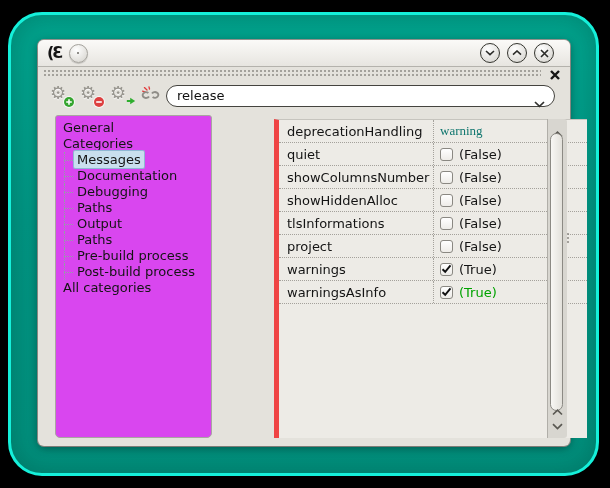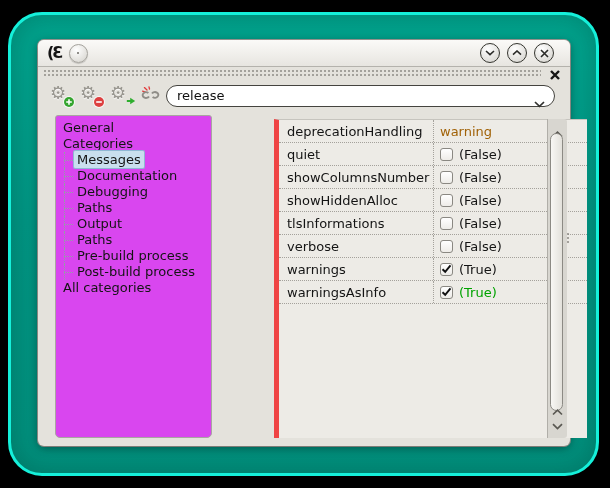--- a/index.html
+++ b/index.html
@@ -186,21 +186,21 @@
           <div class="tree-item lvl1"><span class="tree-label">Paths</span></div>
           <div class="tree-item lvl1"><span class="tree-label">Pre-build process</span></div>
           <div class="tree-item lvl1"><span class="tree-label">Post-build process</span></div>
           <div class="tree-item lvl0"><span class="tree-label">All categories</span></div>
         </div>
 
       <div class="prop-panel">
           <div class="prop-row">
             <span class="prop-name">deprecationHandling</span>
             <span class="prop-value">
-              <span style="color: #a16207;">warning</span>
+              <span style="color: #0f766e; font-family: Liberation Serif, serif;">warning</span>
             </span>
           </div>
           <div class="prop-row">
             <span class="prop-name">quiet</span>
             <span class="prop-value">
               <span class="checkbox"></span>
               <span style="color: rgb(20, 20, 20);">(False)</span>
             </span>
           </div>
           <div class="prop-row">
@@ -218,21 +218,21 @@
             </span>
           </div>
           <div class="prop-row">
             <span class="prop-name">tlsInformations</span>
             <span class="prop-value">
               <span class="checkbox"></span>
               <span style="color: rgb(20, 20, 20);">(False)</span>
             </span>
           </div>
           <div class="prop-row">
-            <span class="prop-name">verbose</span>
+            <span class="prop-name">project</span>
             <span class="prop-value">
               <span class="checkbox"></span>
               <span style="color: rgb(20, 20, 20);">(False)</span>
             </span>
           </div>
           <div class="prop-row">
             <span class="prop-name">warnings</span>
             <span class="prop-value">
               <span class="checkbox checked">
                 <svg width="11" height="10" viewBox="0 0 11 10">

